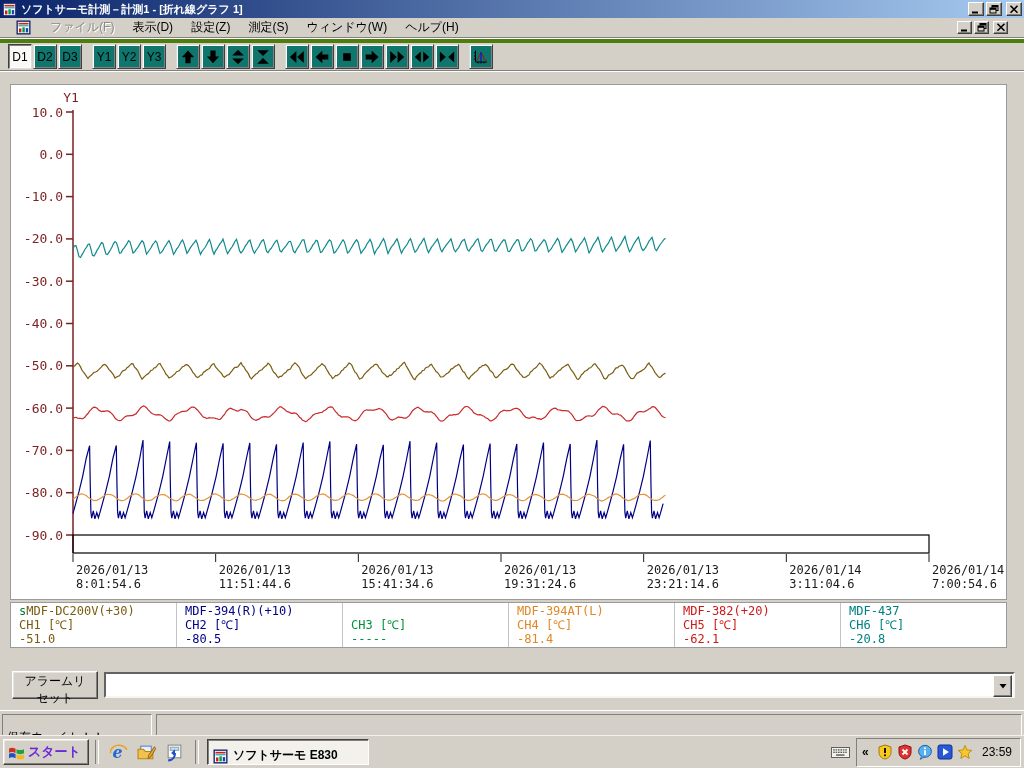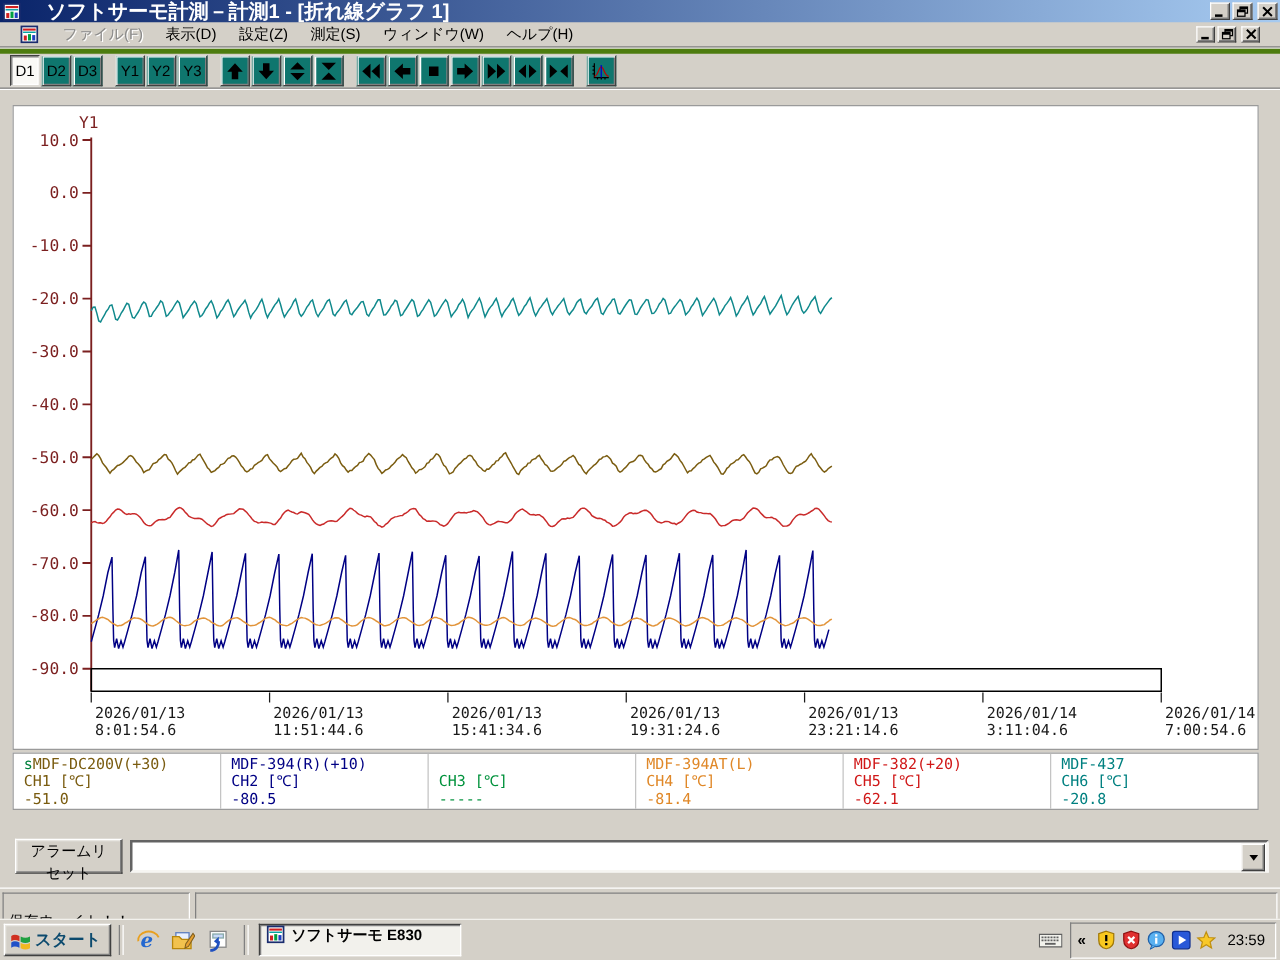--- a/index.html
+++ b/index.html
@@ -2,21 +2,21 @@
 <html><head>
 <meta charset="utf-8">
 <style>
   html,body{margin:0;padding:0;background:#555;}
   .screen{position:relative;width:1024px;height:768px;background:#d4d0c8;overflow:hidden;
           font-family:"Liberation Sans",sans-serif;-webkit-font-smoothing:none;}
   
   .titlebar{position:absolute;left:0;top:0;width:1024px;height:18px;
             background:linear-gradient(to right,#0a246a,#a6caf0);
             display:flex;align-items:center;padding:0 2px;box-sizing:border-box;}
-  .title-text{color:#fff;font-weight:bold;font-size:16px;margin-left:20px;flex:1;
+  .title-text{color:#fff;font-weight:bold;font-size:11px;margin-left:4px;flex:1;
               white-space:nowrap;overflow:hidden;}
   .winbtns{display:flex;gap:2px;align-items:center;}
   .wbtn{width:16px;height:14px;background:#d4d0c8;padding:0;margin:0;
         border:1px solid;border-color:#ffffff #404040 #404040 #ffffff;
         box-shadow:inset -1px -1px 0 #808080;display:flex;align-items:center;justify-content:center;}
   .wbtn.small{width:15px;height:13px;}
   
   .menubar{position:absolute;left:0;top:18px;width:1024px;height:20px;background:#d4d0c8;
            display:flex;align-items:center;padding:0 16px;box-sizing:border-box;
            border-bottom:1px solid #808080;box-shadow:0 1px 0 #ffffff;}
@@ -62,24 +62,24 @@
   .statusbar{position:absolute;left:0;top:710px;width:1024px;height:25px;background:#d4d0c8;
              border-top:1px solid #ffffff;}
   .spanel{position:absolute;top:3px;height:19px;border:1px solid;border-color:#808080 #ffffff #ffffff #808080;
           font-size:12px;padding:14px 4px;box-sizing:border-box;color:#000;white-space:nowrap;overflow:hidden;}
   
   .taskbar{position:absolute;left:0;top:735px;width:1024px;height:33px;background:#d4d0c8;
            border-top:1px solid #f2f1ed;display:flex;align-items:center;padding:0 3px;box-sizing:border-box;}
   .startbtn{height:26px;display:flex;align-items:center;gap:3px;padding:0 7px 0 4px;background:#d4d0c8;
             border:1px solid;border-color:#ffffff #404040 #404040 #ffffff;
             box-shadow:inset -1px -1px 0 #808080,inset 1px 1px 0 #e8e6e1;
-            font-family:"Liberation Sans",sans-serif;font-weight:bold;font-size:13px;color:#0c4a6e;}
+            font-family:"Liberation Sans",sans-serif;font-weight:bold;font-size:13px;color:#6d28d9;}
   .tsep{width:2px;height:24px;border-left:1px solid #808080;border-right:1px solid #ffffff;margin:0 6px;}
   .ql{width:22px;height:22px;display:flex;align-items:center;justify-content:center;margin:0 3px;}
-  .taskbtn{width:162px;height:26px;display:flex;align-items:flex-start;gap:5px;padding:0 5px;
+  .taskbtn{width:162px;height:26px;display:flex;align-items:flex-end;gap:5px;padding:0 5px;
            background:#f2f1ec;margin-left:2px;
            border:1px solid;border-color:#404040 #ffffff #ffffff #404040;
            box-shadow:inset 1px 1px 0 #808080;
            font-family:"Liberation Sans",sans-serif;font-weight:bold;font-size:12px;color:#000;
            white-space:nowrap;overflow:hidden;}
   .tray{margin-left:auto;display:flex;align-items:center;}
   .kbwrap{margin-right:6px;display:flex;align-items:center;}
   .tray-panel{display:flex;align-items:center;gap:3px;height:27px;padding:0 5px;
               border:1px solid;border-color:#808080 #ffffff #ffffff #808080;}
   .trayicon{display:flex;align-items:center;justify-content:center;width:17px;height:17px;}

